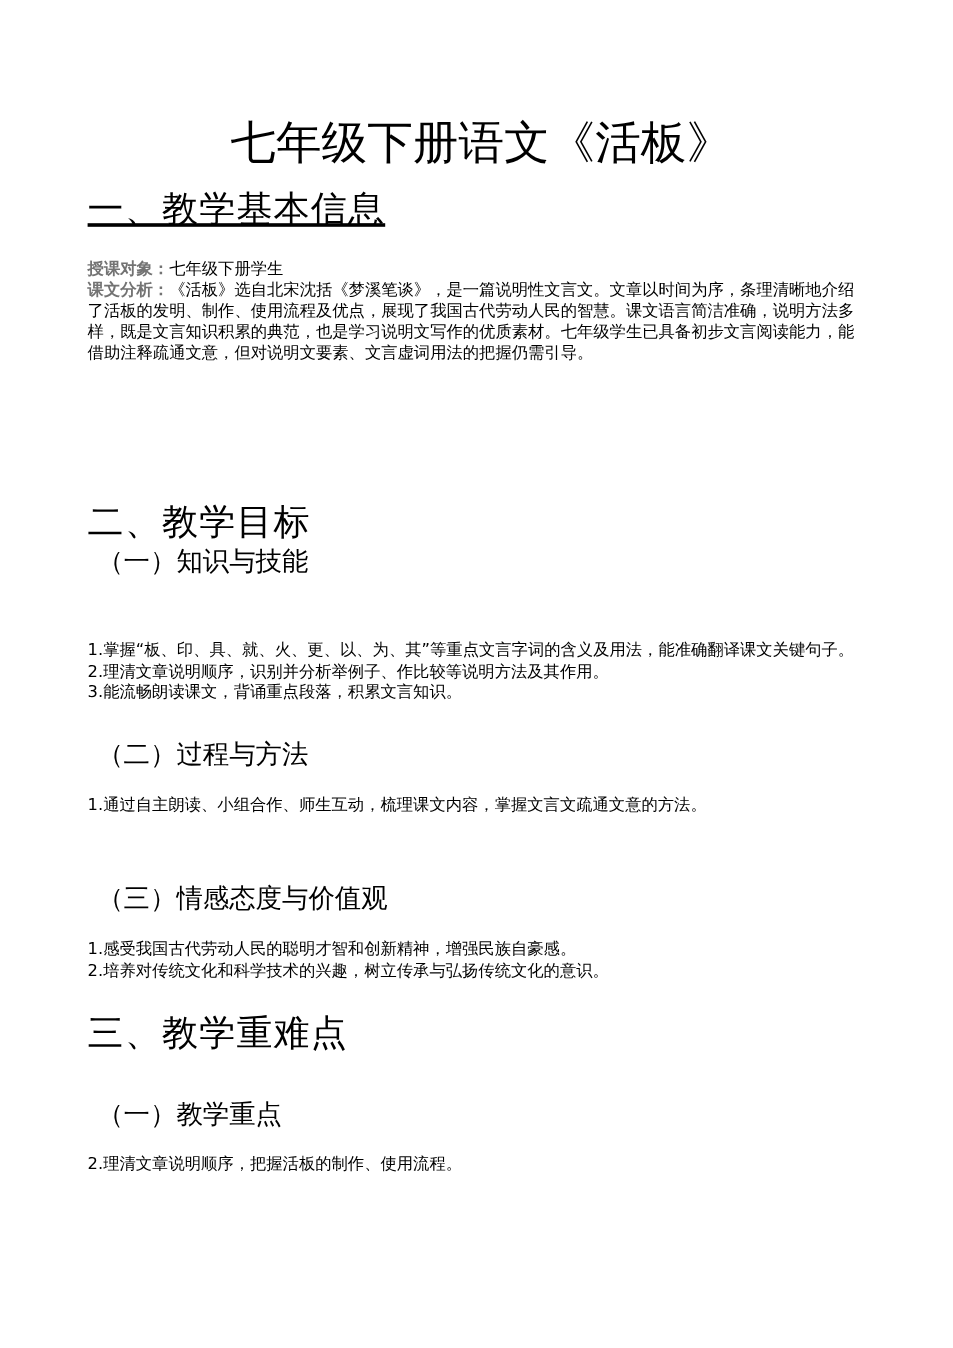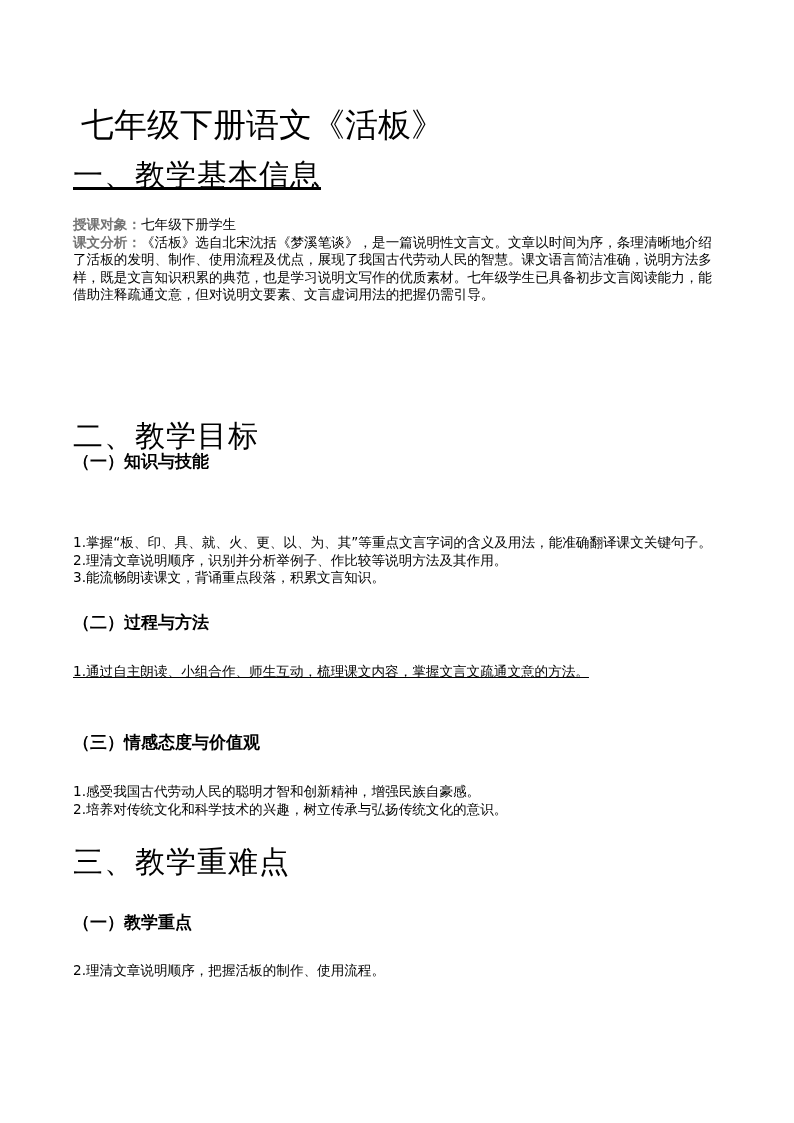--- a/index.html
+++ b/index.html
@@ -3,25 +3,25 @@
 <meta charset="utf-8">
 <style>
   html, body { margin: 0; padding: 0; background: #ffffff; }
   body {
     width: 794px; height: 1123px; position: relative; overflow: hidden;
     font-family: "DejaVu Sans", "Liberation Sans", sans-serif;
     color: #000000;
   }
   .page { position: absolute; left: 73px; top: 0; width: 652px; }
   .title {
-    position: absolute; left: 0; top: 97px; width: 652px; 
-    font-size: 33px; line-height: 40px; font-weight: normal; margin: 8px;
+    position: absolute; left: 0; top: 97px; width: 652px; text-align: center;
+    font-size: 38px; line-height: 40px; font-weight: normal; margin: 2px;
   }
   .h1 { position: absolute; left: 0; font-size: 30px; line-height: 40px; margin: 0; font-weight: normal; letter-spacing: 1px; }
-  .h2 { position: absolute; left: 0; font-size: 17px; line-height: 30px; margin: 0; font-weight: bold; }
+  .h2 { position: absolute; left: 0; font-size: 22px; line-height: 30px; margin: 8px; font-weight: normal; }
   .block { position: absolute; left: 0; width: 652px; font-size: 13.6px; line-height: 17.6px; margin: 0; }
   .block p { margin: 0; }
   .lbl { font-weight: bold; color: #737373; }
 </style>
 </head>
 <body>
 
 <div class="page">
   <h1 class="title">七年级下册语文《活板》</h1>
 
@@ -33,21 +33,21 @@
 
   <h2 class="h1" style="top:380px;margin-top:36px;">二、教学目标</h2>
   <h3 class="h2" style="top:446px;">（一）知识与技能</h3>
   <div class="block" style="top:501px;margin-top:33px;">
     <p>1.掌握“板、印、具、就、火、更、以、为、其”等重点文言字词的含义及用法，能准确翻译课文关键句子。</p>
     <p>2.理清文章说明顺序，识别并分析举例子、作比较等说明方法及其作用。</p>
     <p>3.能流畅朗读课文，背诵重点段落，积累文言知识。</p>
   </div>
 
   <h3 class="h2" style="top:607px;">（二）过程与方法</h3>
-  <div class="block" style="top:663px;text-decoration:underline;">
+  <div class="block" style="top:663px;">
     <p>1.通过自主朗读、小组合作、师生互动，梳理课文内容，掌握文言文疏通文意的方法。</p>
   </div>
 
   <h3 class="h2" style="top:727px;">（三）情感态度与价值观</h3>
   <div class="block" style="top:783px;">
     <p>1.感受我国古代劳动人民的聪明才智和创新精神，增强民族自豪感。</p>
     <p>2.培养对传统文化和科学技术的兴趣，树立传承与弘扬传统文化的意识。</p>
   </div>
 
   <h2 class="h1" style="top:842px;">三、教学重难点</h2>

